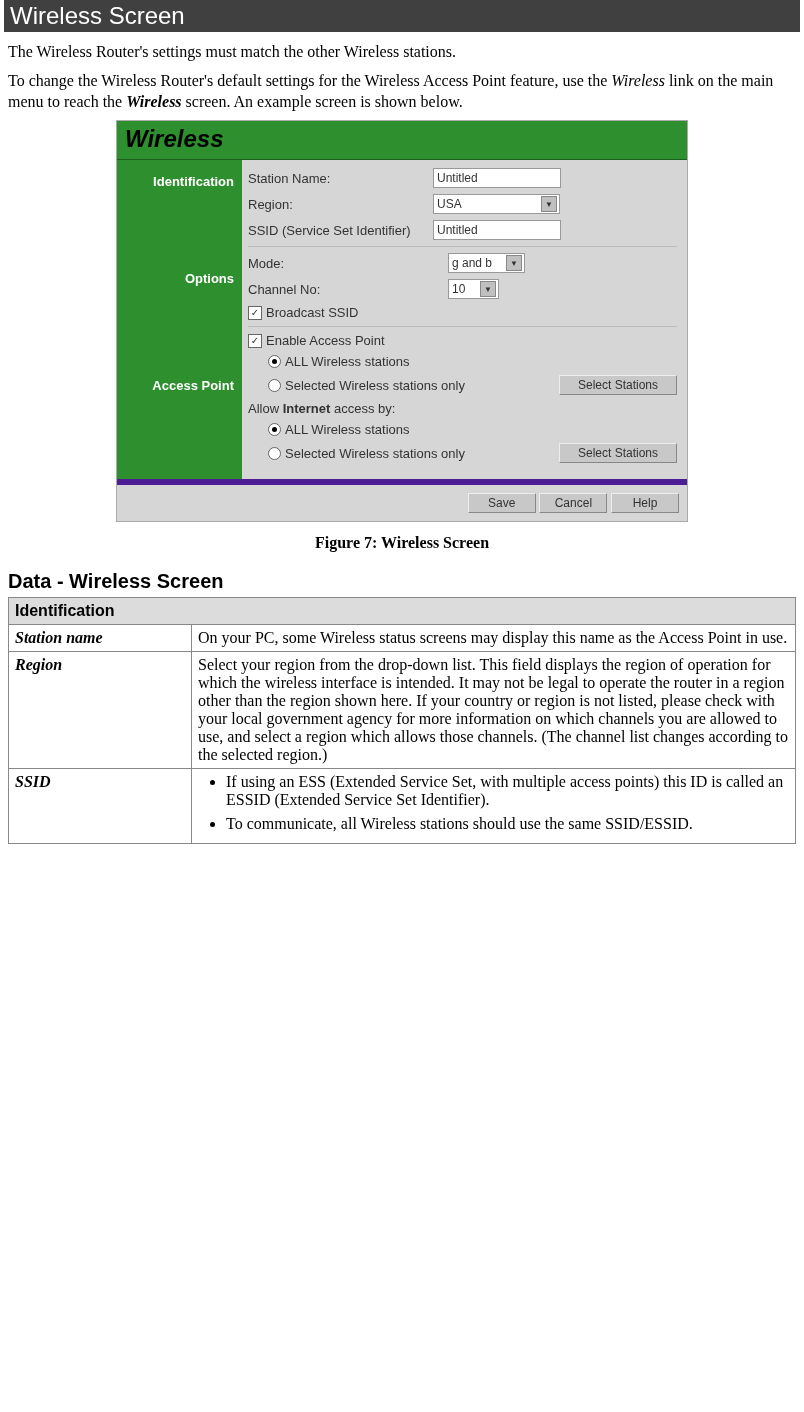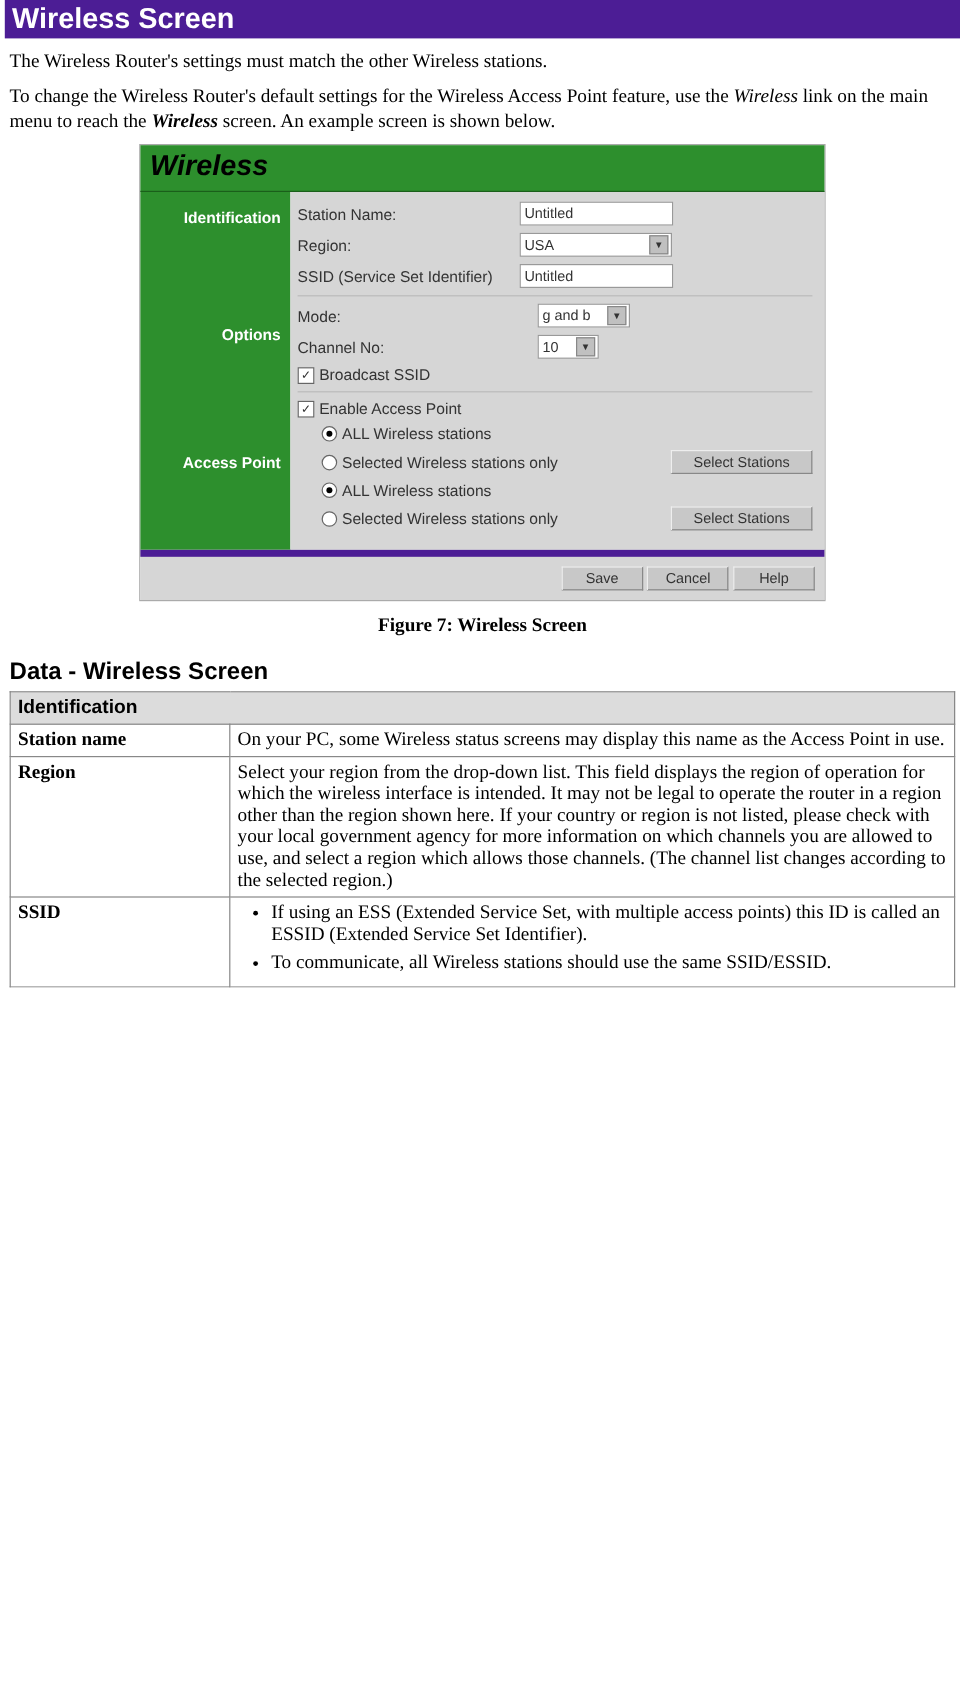--- a/index.html
+++ b/index.html
@@ -7,24 +7,24 @@
     font-size: 16px;
     margin: 0;
     padding: 0;
     width: 804px;
     color: #000;
   }
   .page {
     padding: 0 4px;
   }
   .blue-header {
-    background: #4c1d95;
+    background: #404040;
     color: #fff;
     font-family: Arial, Helvetica, sans-serif;
-    font-weight: bold;
+    font-weight: normal;
     font-size: 24px;
     padding: 2px 6px;
     margin-bottom: 10px;
   }
   .para {
     margin: 8px 4px;
     line-height: 1.3;
   }
   .italic { font-style: italic; }
   .bold-italic { font-style: italic; font-weight: bold; }
@@ -57,20 +57,21 @@
   }
   .data-table .sub-header {
     background: #dcdcdc;
     font-family: Arial, Helvetica, sans-serif;
     font-weight: bold;
     border-bottom: 1px solid #888;
   }
   .data-table .row-label {
     font-weight: bold;
     width: 170px;
+    font-style: italic;
   }
   .bullets { margin: 0; padding-left: 28px; }
   .bullets li { margin-bottom: 6px; }
   .page-number {
     text-align: right;
     padding: 30px 14px 8px 0;
     font-size: 16px;
   }
 
   
@@ -280,20 +281,25 @@
                 </span>
               <span>ALL Wireless stations</span>
             </span>
           </div>
           <div class="form-row indent">
             <span class="rad">
               <span class="radiodot"></span>
               <span>Selected Wireless stations only</span>
             </span>
             <span class="winbtn rightbtn">Select Stations</span>
+          </div>
+          <div class="form-row">
+            <span>
+              <span>Allow </span><b>Internet</b><span> access by:</span>
+            </span>
           </div>
           <div class="form-row indent">
             <span class="rad">
               <span class="radiodot">
                   <span class="dot"></span>
                 </span>
               <span>ALL Wireless stations</span>
             </span>
           </div>
           <div class="form-row indent">

